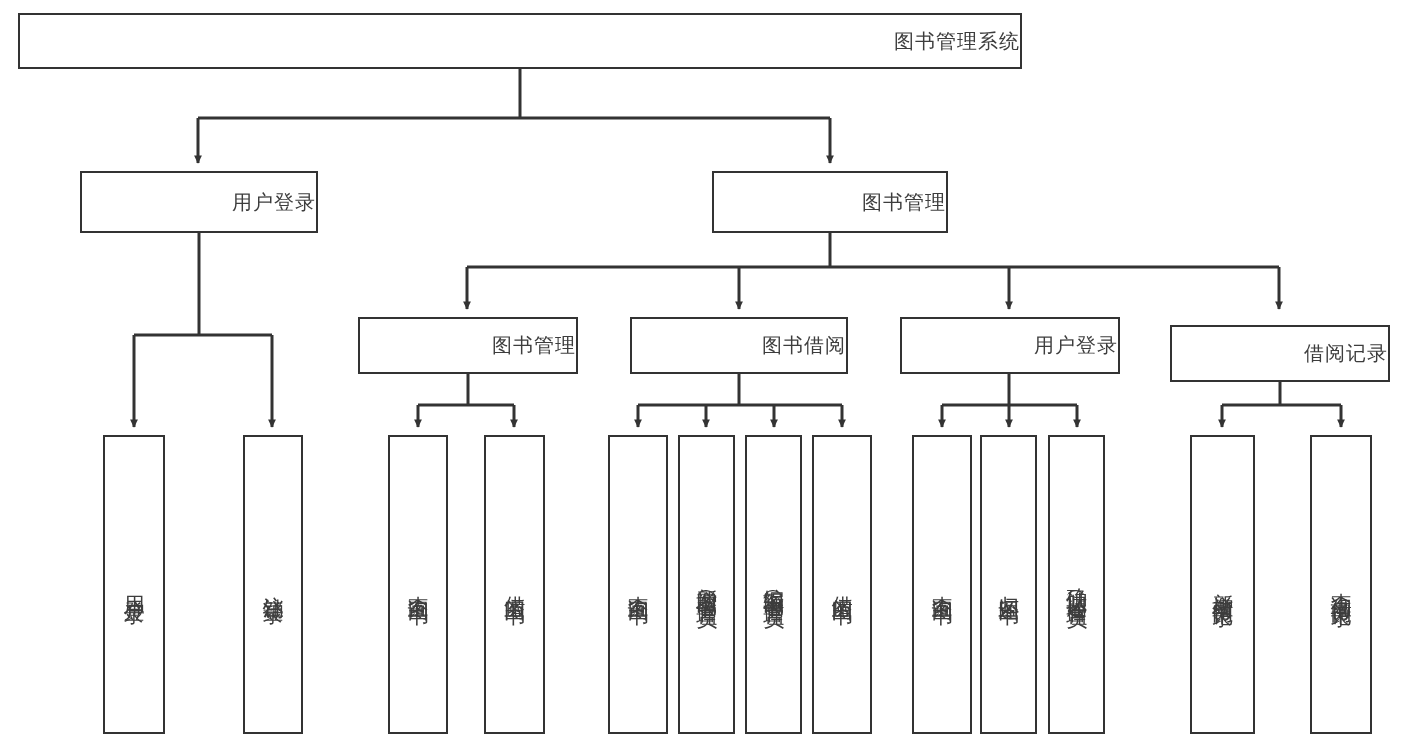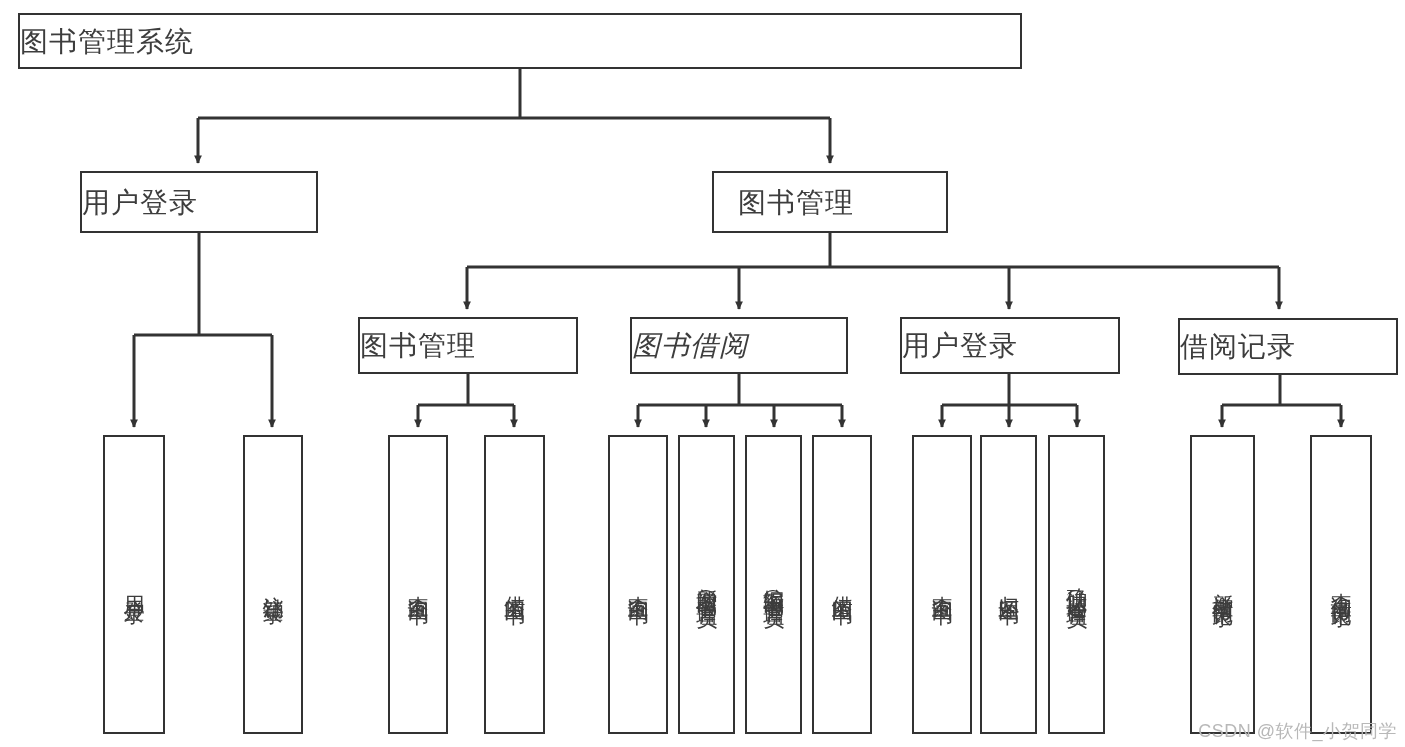--- a/index.html
+++ b/index.html
@@ -27,23 +27,23 @@
     height: 747px;
     display: block;
   }
   .node-box {
     position: absolute;
     box-sizing: border-box;
     border: 2.5px solid #333333;
     background: #ffffff;
     display: flex;
     align-items: center;
-    justify-content: flex-start;
+    justify-content: flex-end;
     color: #3d3d3d;
-    font-size: 28px;
+    font-size: 20px;
     letter-spacing: 1px;
     line-height: 1.25;
     user-select: none;
   }
   .node-box.horizontal {
     writing-mode: horizontal-tb;
   }
   .node-box.vertical {
     writing-mode: vertical-rl;
     text-orientation: upright;
@@ -140,27 +140,27 @@
   <div class="node-box horizontal" style="left: 80px; top: 171px; width: 238px; height: 62px; border-color: rgb(51, 51, 51); background: rgb(255, 255, 255); color: rgb(61, 61, 61);">
     <span class="node-label">用户登录</span>
   </div>
   <div class="node-box horizontal" style="left: 712px; top: 171px; width: 236px; height: 62px; border-color: rgb(51, 51, 51); background: rgb(255, 255, 255); color: rgb(61, 61, 61); padding-left: 24px;">
     <span class="node-label">图书管理</span>
   </div>
 
   <div class="node-box horizontal" style="left: 358px; top: 317px; width: 220px; height: 57px; border-color: rgb(51, 51, 51); background: rgb(255, 255, 255); color: rgb(61, 61, 61);">
     <span class="node-label">图书管理</span>
   </div>
-  <div class="node-box horizontal" style="left: 630px; top: 317px; width: 218px; height: 57px; border-color: rgb(51, 51, 51); background: rgb(255, 255, 255); color: rgb(61, 61, 61); font-style: italic;">
+  <div class="node-box horizontal" style="left: 630px; top: 317px; width: 218px; height: 57px; border-color: rgb(51, 51, 51); background: rgb(255, 255, 255); color: rgb(61, 61, 61);">
     <span class="node-label">图书借阅</span>
   </div>
   <div class="node-box horizontal" style="left: 900px; top: 317px; width: 220px; height: 57px; border-color: rgb(51, 51, 51); background: rgb(255, 255, 255); color: rgb(61, 61, 61);">
     <span class="node-label">用户登录</span>
   </div>
-  <div class="node-box horizontal" style="left: 1170px; top: 318px; width: 220px; height: 57px; border-color: rgb(51, 51, 51); background: rgb(255, 255, 255); color: rgb(61, 61, 61); margin-left: 8px;">
+  <div class="node-box horizontal" style="left: 1170px; top: 325px; width: 220px; height: 57px; border-color: rgb(51, 51, 51); background: rgb(255, 255, 255); color: rgb(61, 61, 61);">
     <span class="node-label">借阅记录</span>
   </div>
 
   <div class="node-box vertical" style="left: 103px; top: 435px; width: 62px; height: 299px; border-color: rgb(51, 51, 51); background: rgb(255, 255, 255); color: rgb(61, 61, 61);">
     <span class="node-label">用户登录</span>
   </div>
   <div class="node-box vertical" style="left: 243px; top: 435px; width: 60px; height: 299px; border-color: rgb(51, 51, 51); background: rgb(255, 255, 255); color: rgb(61, 61, 61);">
     <span class="node-label">注销登录</span>
   </div>
   <div class="node-box vertical" style="left: 388px; top: 435px; width: 60px; height: 299px; border-color: rgb(51, 51, 51); background: rgb(255, 255, 255); color: rgb(61, 61, 61);">
@@ -190,15 +190,14 @@
   <div class="node-box vertical" style="left: 1048px; top: 435px; width: 57px; height: 299px; border-color: rgb(51, 51, 51); background: rgb(255, 255, 255); color: rgb(61, 61, 61);">
     <span class="node-label">确认归还（管理员）</span>
   </div>
   <div class="node-box vertical" style="left: 1190px; top: 435px; width: 65px; height: 299px; border-color: rgb(51, 51, 51); background: rgb(255, 255, 255); color: rgb(61, 61, 61);">
     <span class="node-label">新增借阅记录</span>
   </div>
   <div class="node-box vertical" style="left: 1310px; top: 435px; width: 62px; height: 299px; border-color: rgb(51, 51, 51); background: rgb(255, 255, 255); color: rgb(61, 61, 61);">
     <span class="node-label">查询借阅记录</span>
   </div>
 
-  <div id="watermark" style="color: rgb(184, 184, 184);">CSDN @软件_小贺同学</div>
 
 </div>
 
 </body></html>

